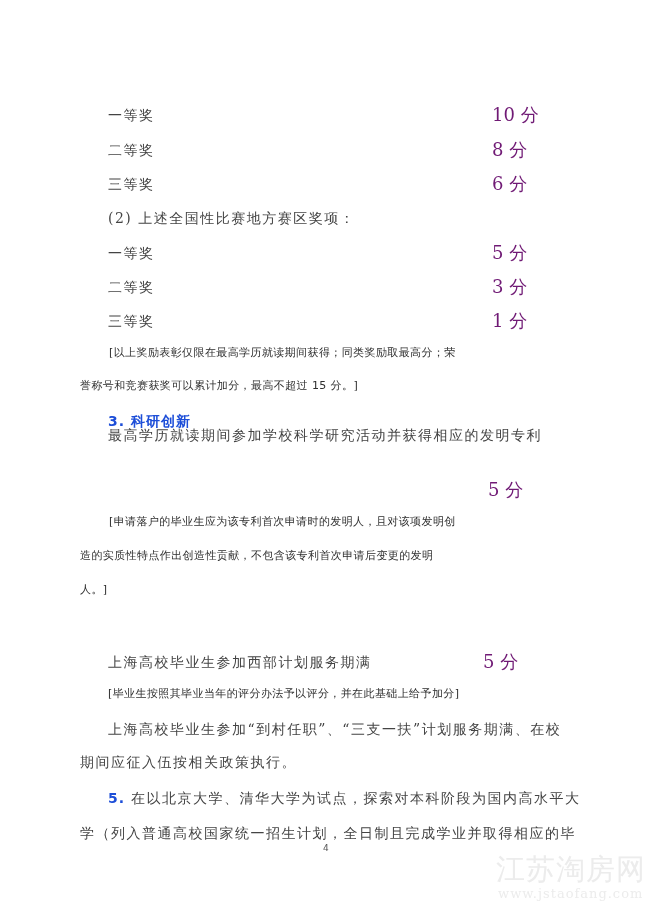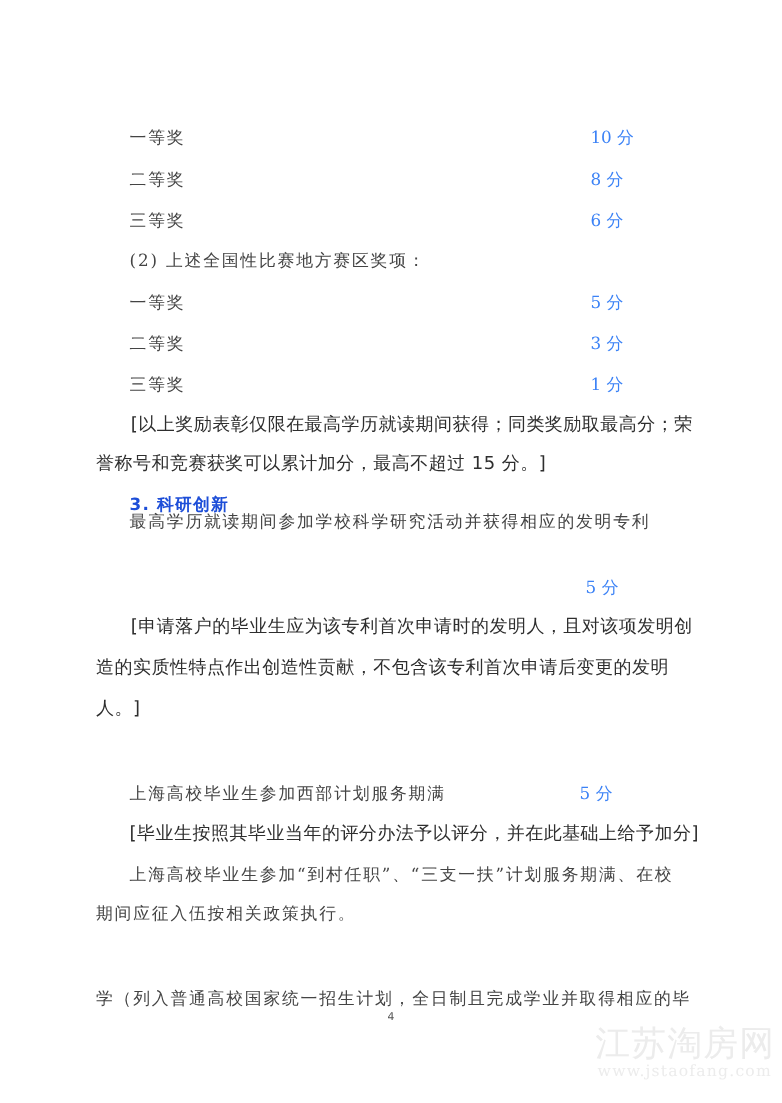--- a/index.html
+++ b/index.html
@@ -3,23 +3,23 @@
 <meta charset="utf-8">
 <style>
   html, body { margin: 0; padding: 0; background: #ffffff; }
   body {
     width: 652px; height: 919px; position: relative; overflow: hidden;
     font-family: "DejaVu Serif", "Liberation Serif", serif;
     color: #3a3a3a;
   }
   .page { position: absolute; left: 0; top: 0; width: 652px; height: 919px; background: #fff; }
   .line { position: absolute; white-space: nowrap; font-size: 14px; line-height: 20px; letter-spacing: 1.5px; color: #444; }
-  .sans { font-family: "DejaVu Sans", "Liberation Sans", sans-serif; letter-spacing: 0.4px; font-size: 15px; color: #2e2e2e; text-align: right; }
+  .sans { font-family: "DejaVu Sans", "Liberation Sans", sans-serif; letter-spacing: 0.4px; font-size: 11px; color: #2e2e2e; text-align: right; }
   .bold { font-family: "DejaVu Sans", "Liberation Sans", sans-serif; font-weight: bold; font-size: 14px; letter-spacing: 1px; color: #1d4ed8; }
-  .score { position: absolute; white-space: nowrap; font-size: 14px; line-height: 20px; color: #3b82f6; }
+  .score { position: absolute; white-space: nowrap; font-size: 18px; line-height: 20px; color: #701a75; }
   .pagenum { position: absolute; left: 323px; top: 843px; font-size: 9px; color: #555; font-family: "DejaVu Sans", sans-serif; }
   .wm { position: absolute; left: 496px; top: 852px; color: #ececec; font-family: "DejaVu Serif", serif; }
   .wm .cn { font-size: 29px; letter-spacing: 1px; line-height: 34px; }
   .wm .url { font-size: 13px; letter-spacing: 1px; line-height: 16px; margin-left: 2px; }
 </style>
 </head>
 <body>
 
 <div class="page">
 
@@ -52,20 +52,24 @@
   <div class="line sans" style="left:109px; top:512px;">[申请落户的毕业生应为该专利首次申请时的发明人，且对该项发明创</div>
   <div class="line sans" style="left:80px; top:546px;">造的实质性特点作出创造性贡献，不包含该专利首次申请后变更的发明</div>
   <div class="line sans" style="left:80px; top:580px;">人。]</div>
 
   <div class="line" style="left:108px; top:652px;">上海高校毕业生参加西部计划服务期满</div>
   <div class="score" style="left:483px; top:652px;">5 分</div>
   <div class="line sans" style="left:108px; top:684px;">[毕业生按照其毕业当年的评分办法予以评分，并在此基础上给予加分]</div>
   <div class="line" style="left:108px; top:719px;">上海高校毕业生参加“到村任职”、“三支一扶”计划服务期满、在校</div>
   <div class="line" style="left:80px; top:752px;">期间应征入伍按相关政策执行。</div>
 
+  <div class="line" style="left:108px; top:788px;">
+    <span class="bold">5.</span>
+    <span>在以北京大学、清华大学为试点，探索对本科阶段为国内高水平大</span>
+  </div>
   <div class="line" style="left:80px; top:823px;">学（列入普通高校国家统一招生计划，全日制且完成学业并取得相应的毕</div>
 
   <div class="pagenum">4</div>
 
   <div class="wm">
     <div class="cn">江苏淘房网</div>
     <div class="url">www.jstaofang.com</div>
   </div>
 
 </div>

